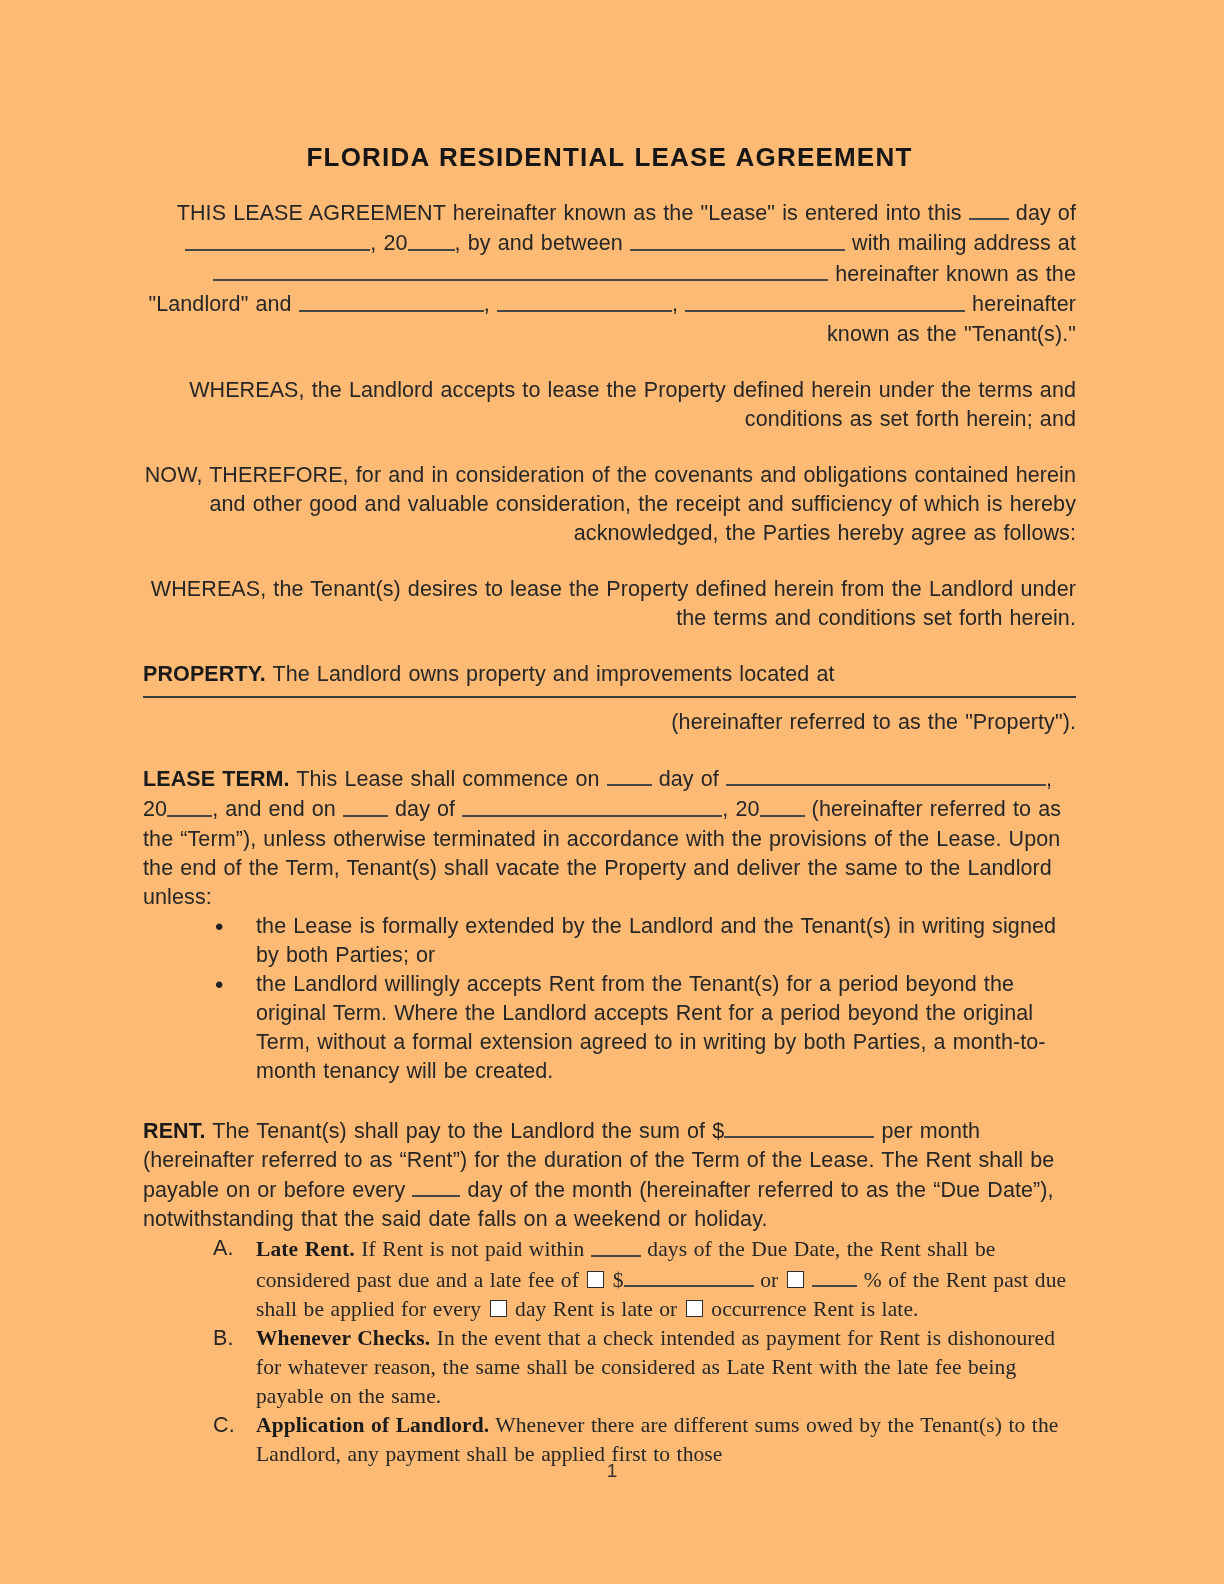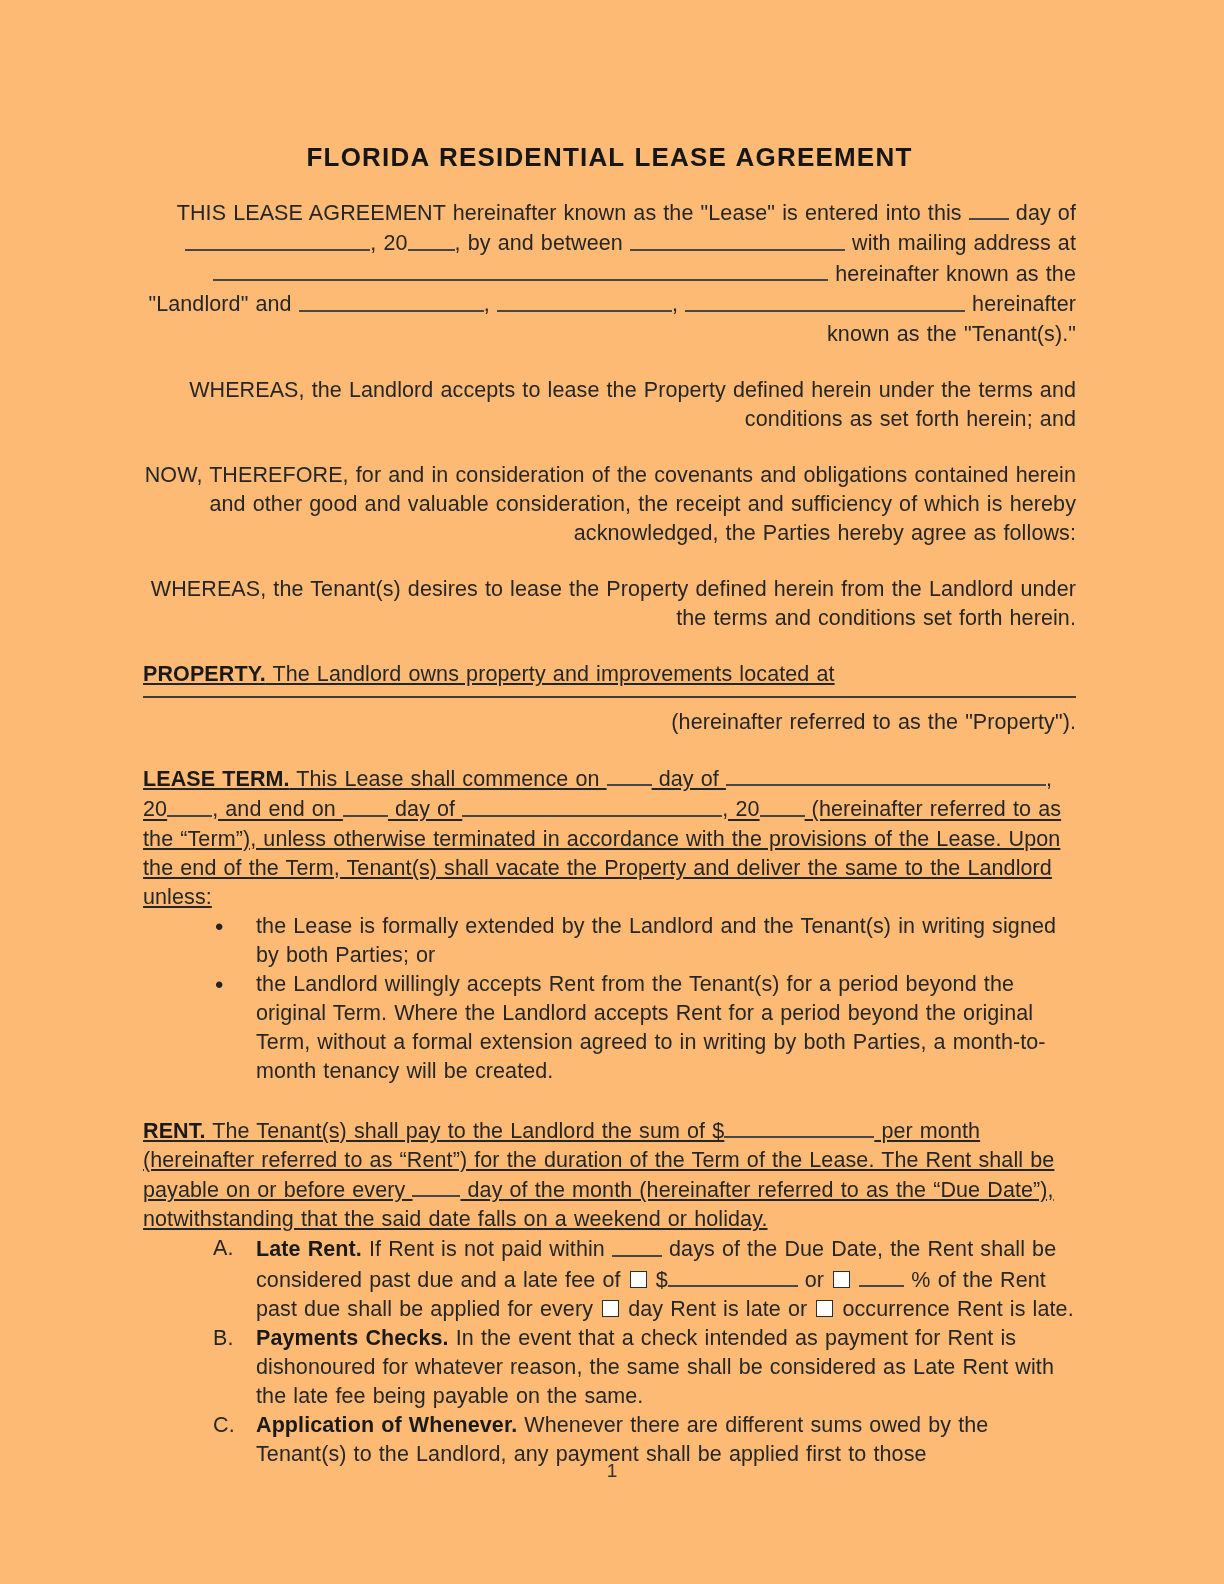--- a/index.html
+++ b/index.html
@@ -34,21 +34,20 @@
     font-weight: bold;
     letter-spacing: 1.2px;
     color: #161616;
   }
   p.para {
     margin: 0 0 27px 0;
     text-align: right;
   }
   p.para-flush {
     margin: 0;
-    text-decoration: underline;
   }
   strong.lead {
     color: #1a1a1a;
   }
   .rule {
     height: 0;
     border-bottom: 2px solid #3c3c3c;
     margin: 7px 0 10px 0;
     width: 100%;
   }
@@ -90,20 +89,21 @@
     margin: 0;
   }
   .letter-label {
     flex: none;
     width: 43px;
     margin-left: 70px;
     color: #262626;
   }
   .lettered-body {
     flex: 1;
+    font-family: Liberation Serif, serif;
   }
   .page-number {
     position: absolute;
     left: 0;
     right: 0;
     bottom: 99px;
     text-align: center;
     font-size: 19px;
     color: #333333;
   }
@@ -127,22 +127,22 @@
           <li>the Lease is formally extended by the Landlord and the Tenant(s) in writing signed by both Parties; or</li>
           <li>the Landlord willingly accepts Rent from the Tenant(s) for a period beyond the original Term. Where the Landlord accepts Rent for a period beyond the original Term, without a formal extension agreed to in writing by both Parties, a month-to-month tenancy will be created.</li>
         </ul>
         <p class="para-flush"><strong class="lead">RENT.</strong> The Tenant(s) shall pay to the Landlord the sum of $<span class="blank" style="width: 150px;"></span> per month (hereinafter referred to as “Rent”) for the duration of the Term of the Lease. The Rent shall be payable on or before every <span class="blank" style="width: 48px;"></span> day of the month (hereinafter referred to as the “Due Date”), notwithstanding that the said date falls on a weekend or holiday.</p>
         <div class="lettered-item">
           <span class="letter-label">A.</span>
           <div class="lettered-body"><strong class="lead">Late Rent.</strong> If Rent is not paid within <span class="blank" style="width: 50px;"></span> days of the Due Date, the Rent shall be considered past due and a late fee of <span class="checkbox"></span> $<span class="blank" style="width: 130px;"></span> or <span class="checkbox"></span> <span class="blank" style="width: 45px;"></span> % of the Rent past due shall be applied for every <span class="checkbox"></span> day Rent is late or <span class="checkbox"></span> occurrence Rent is late.</div>
         </div>
         <div class="lettered-item">
           <span class="letter-label">B.</span>
-          <div class="lettered-body"><strong class="lead">Payments Checks.</strong> In the event that a check intended as payment for Rent is dishonoured for whatever reason, the same shall be considered as Late Rent with the late fee being payable on the same.</div>
+          <div class="lettered-body"><strong class="lead">Whenever Checks.</strong> In the event that a check intended as payment for Rent is dishonoured for whatever reason, the same shall be considered as Late Rent with the late fee being payable on the same.</div>
         </div>
         <div class="lettered-item">
           <span class="letter-label">C.</span>
-          <div class="lettered-body"><strong class="lead">Application of Whenever.</strong> Whenever there are different sums owed by the Tenant(s) to the Landlord, any payment shall be applied first to those</div>
+          <div class="lettered-body"><strong class="lead">Application of Landlord.</strong> Whenever there are different sums owed by the Tenant(s) to the Landlord, any payment shall be applied first to those</div>
         </div>
       </div>
   </div>
   <div class="page-number">1</div>
 </div>
 
 </body></html>

